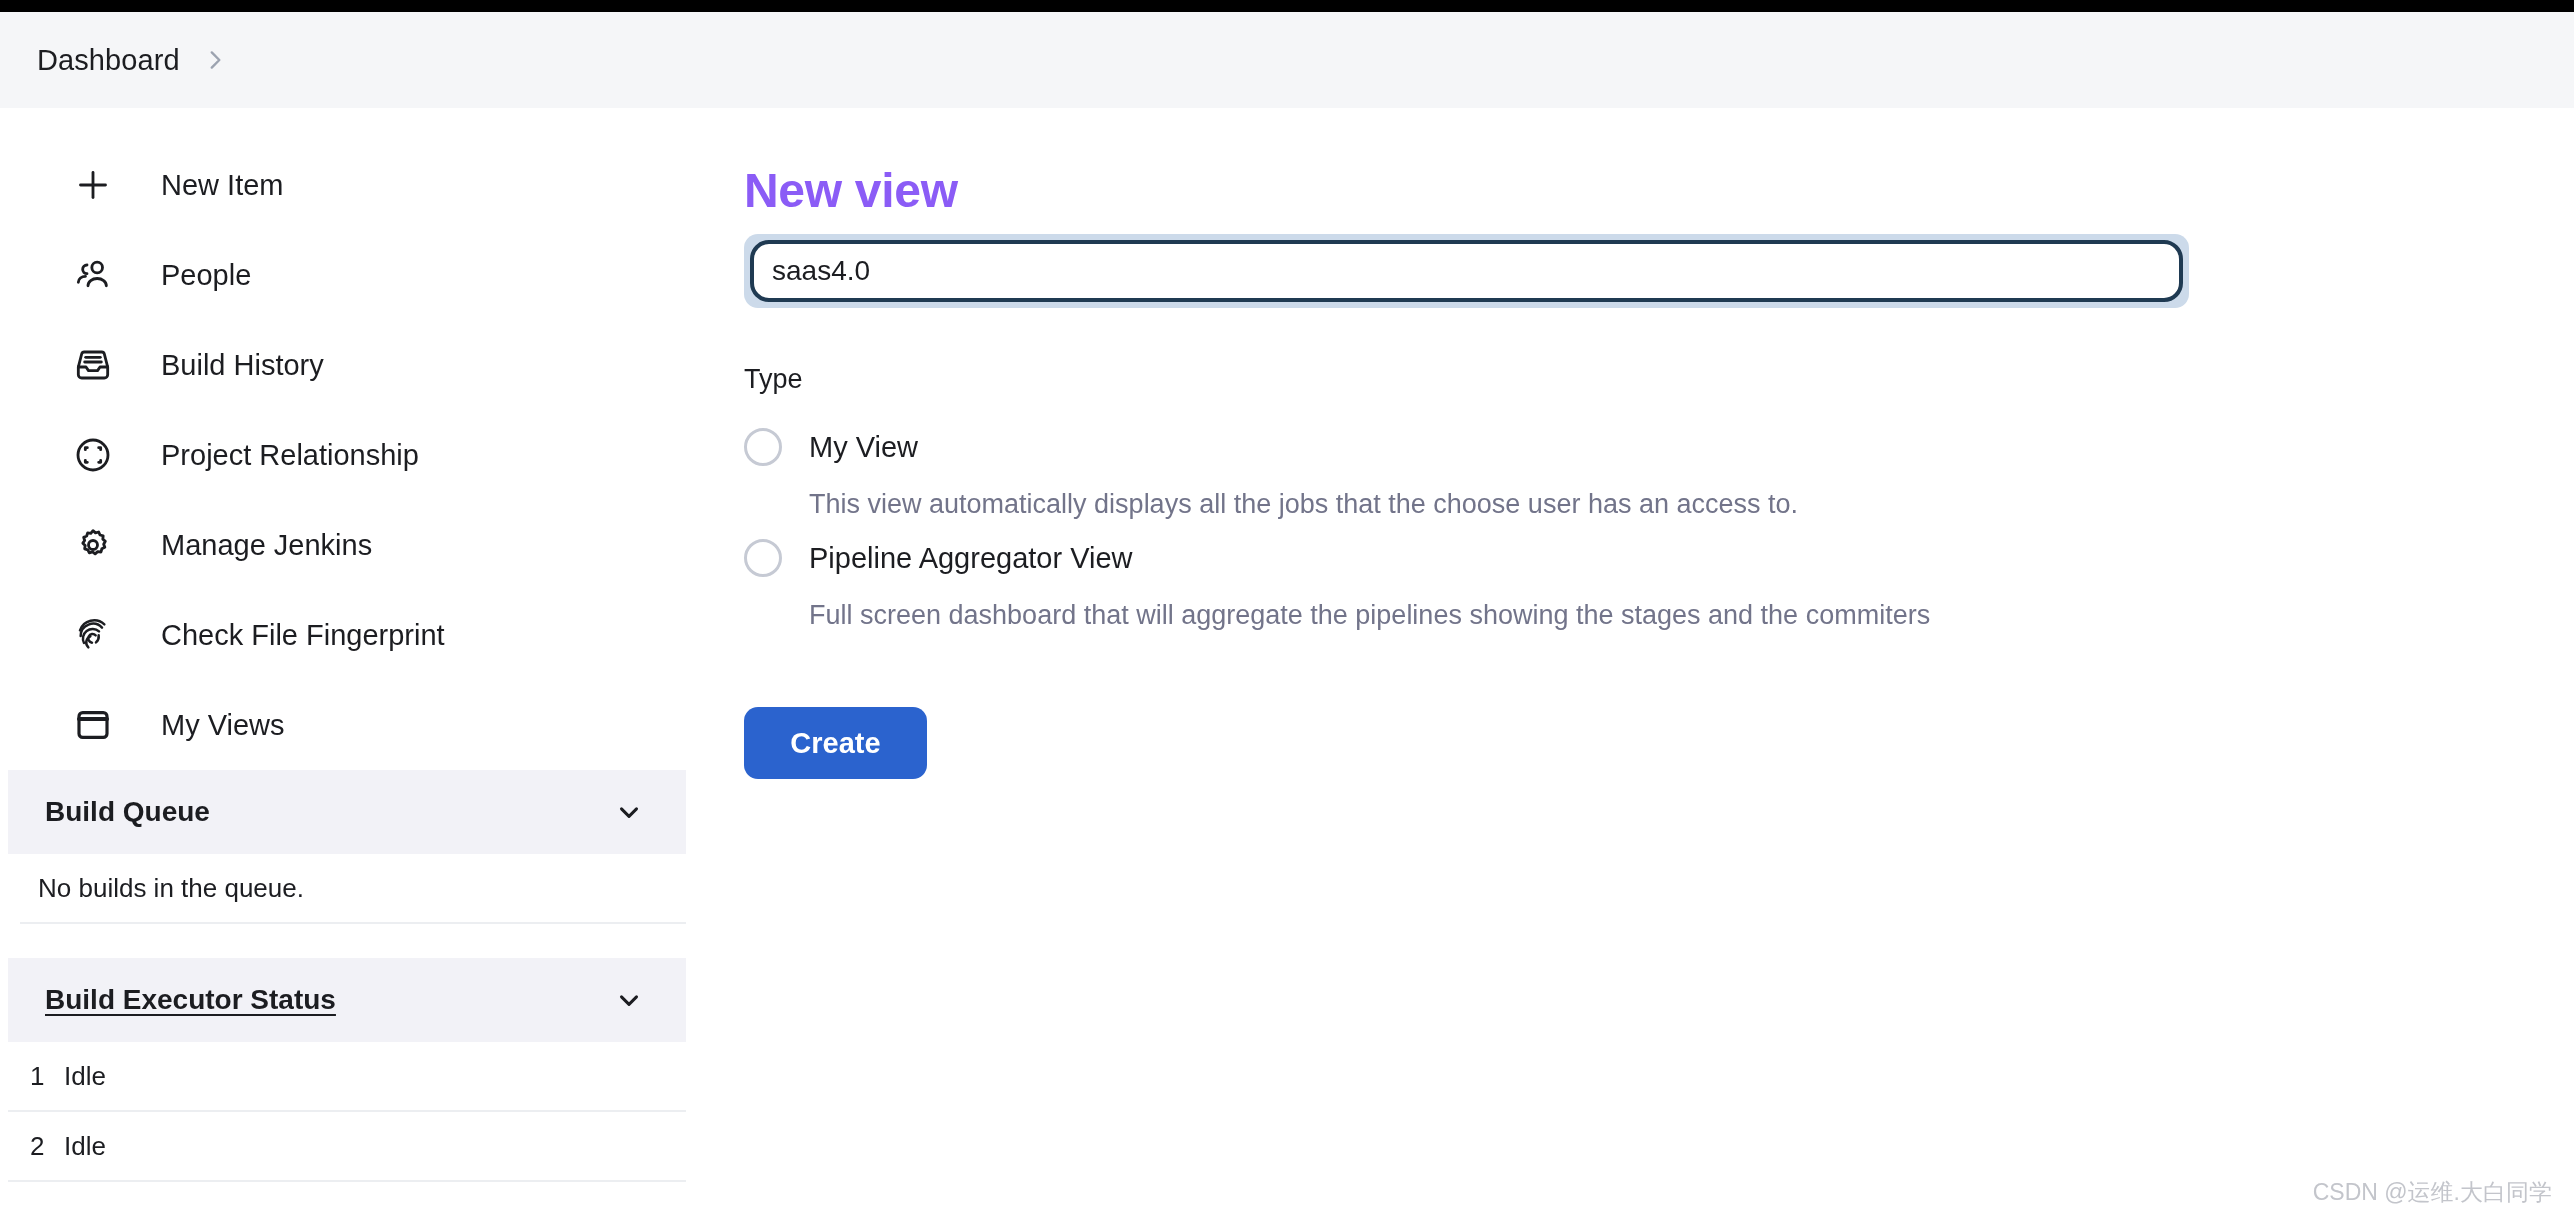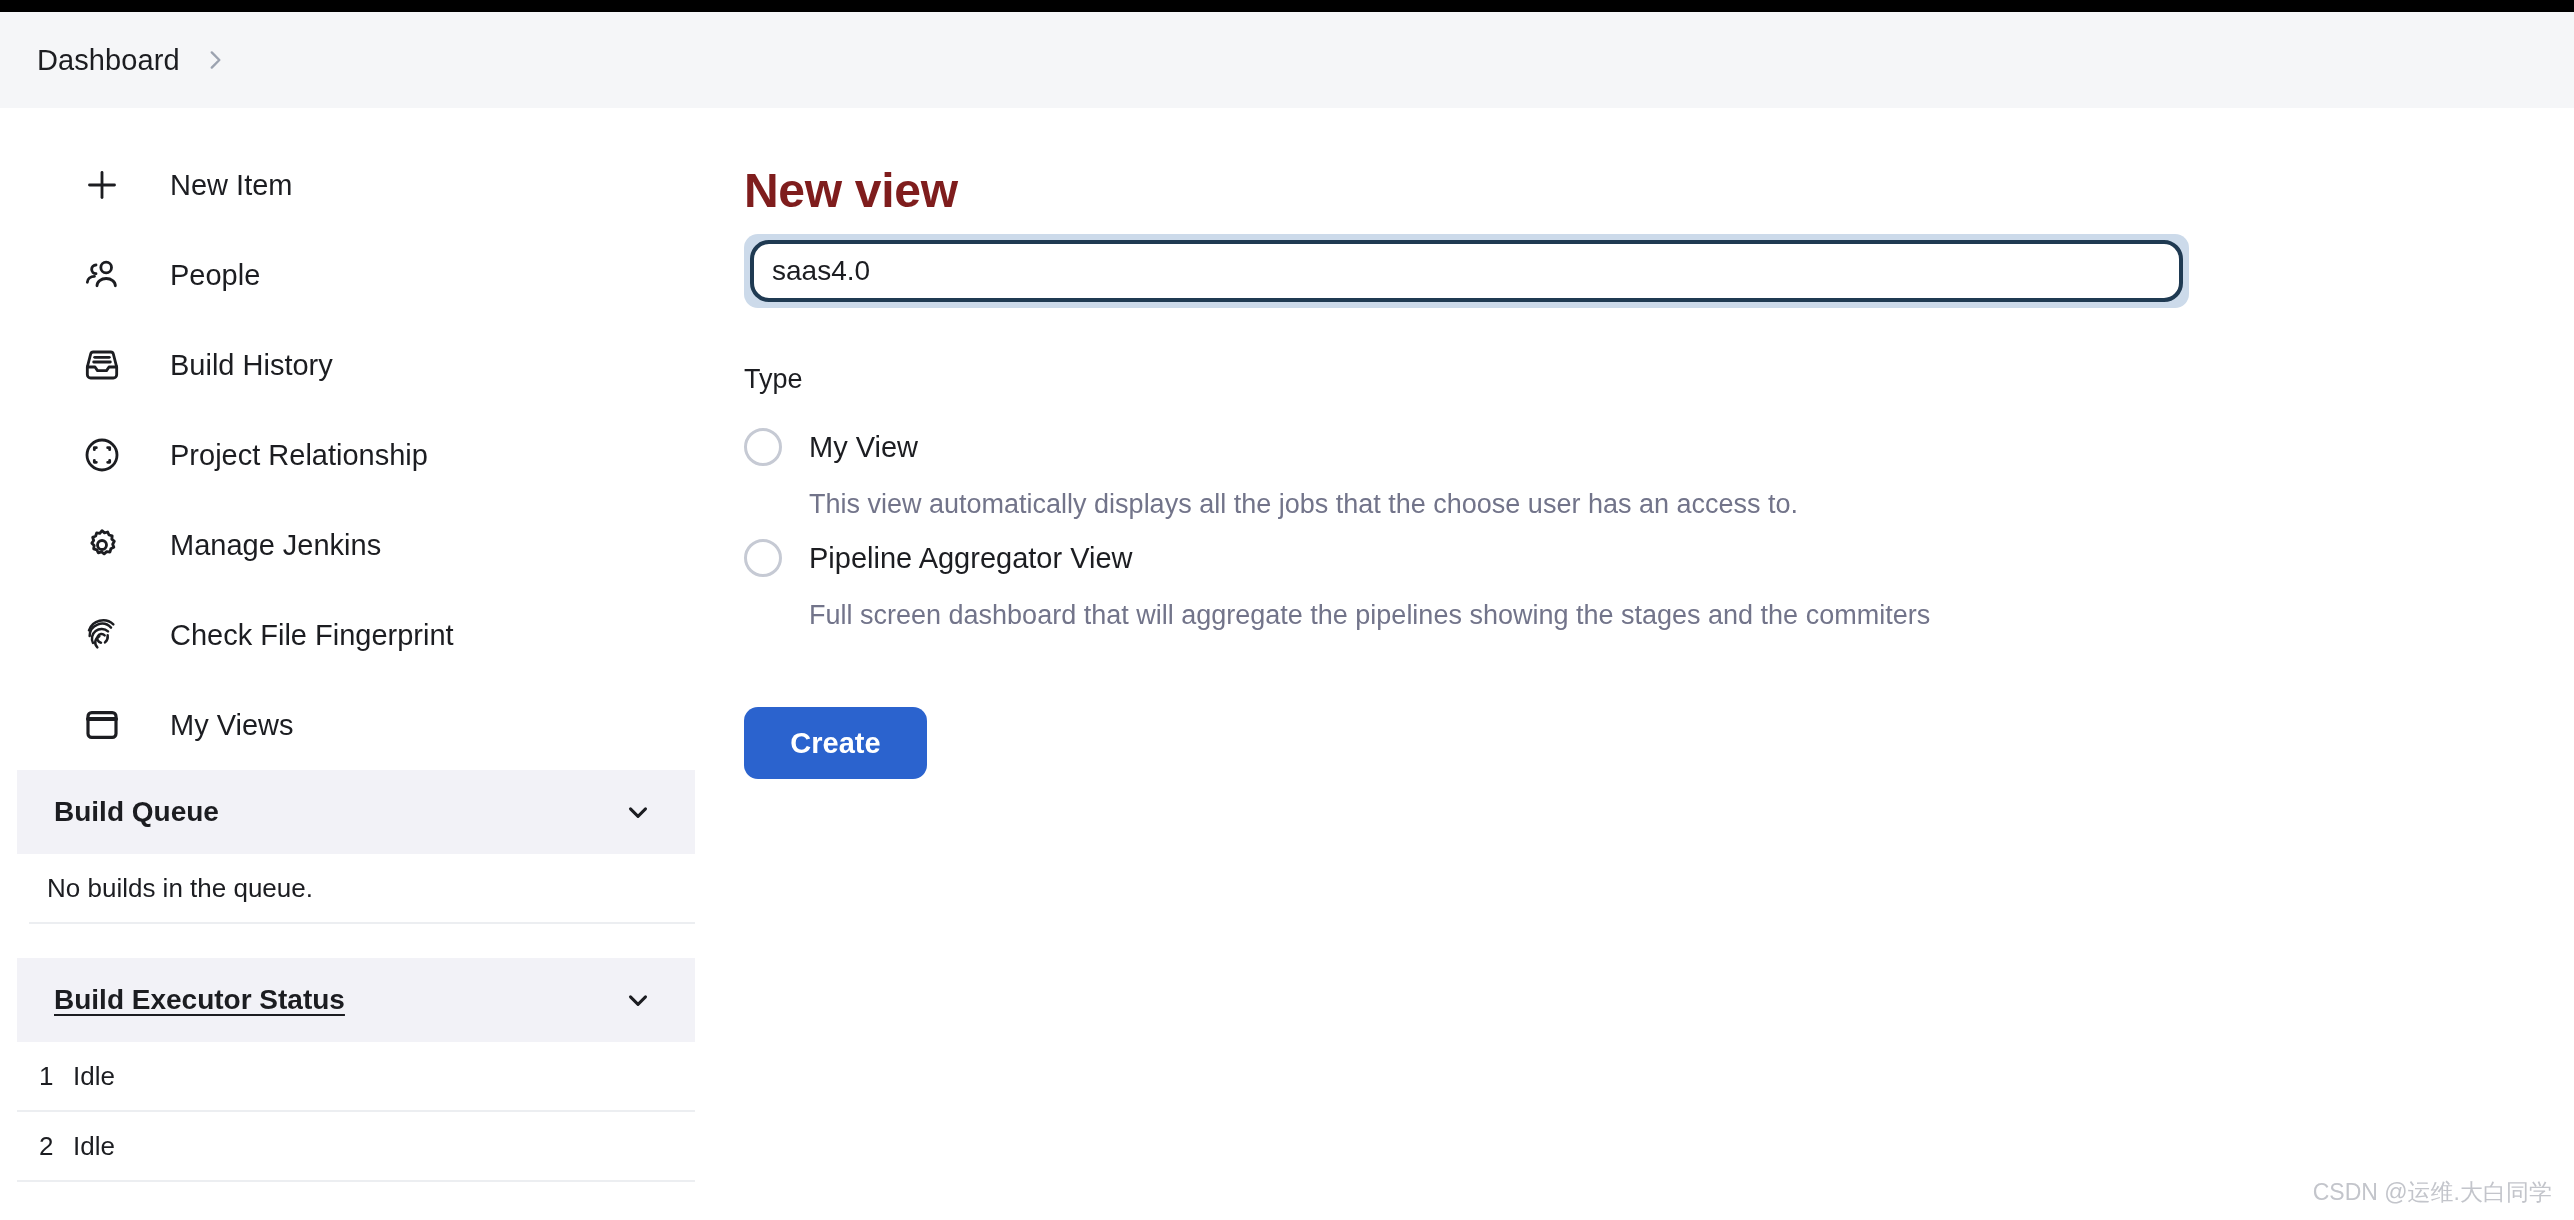--- a/index.html
+++ b/index.html
@@ -51,21 +51,21 @@
     position: absolute;
     top: 108px; left: 0;
     width: 2574px;
     height: 1112px;
     background: #ffffff;
   }
 
   
   .sidebar {
     position: absolute;
-    top: 0; left: 17px;
+    top: 0; left: 8px;
     width: 678px;
   }
   .nav-list {
     padding-top: 32px;
   }
   .nav-item {
     display: flex;
     align-items: center;
     height: 90px;
     padding-left: 62px;
@@ -129,21 +129,21 @@
   
   .main {
     position: absolute;
     top: 0; left: 744px;
     width: 1830px;
   }
   .page-title {
     margin-top: 55px;
     font-size: 48px;
     font-weight: bold;
-    color: #7f1d1d;
+    color: #8b5cf6;
     letter-spacing: -0.3px;
   }
   .field-label {
     margin-top: 60px;
     font-size: 27px;
     color: #1c1d21;
   }
   .name-input-wrap {
     margin-top: 16px;
     width: 1445px;

